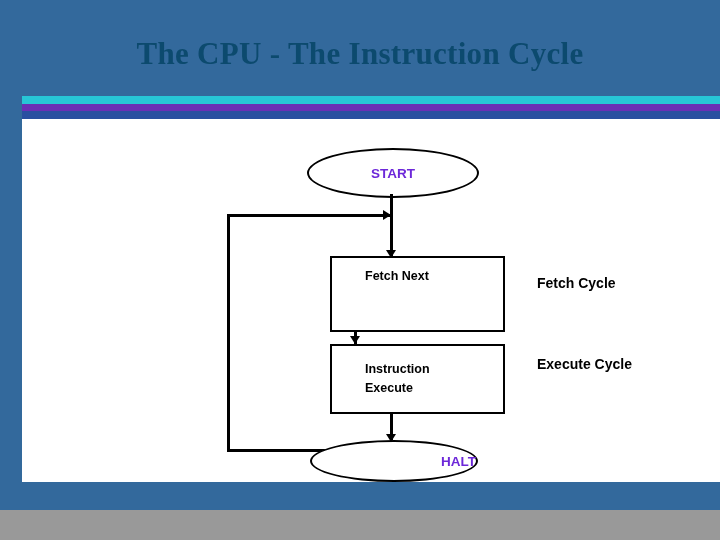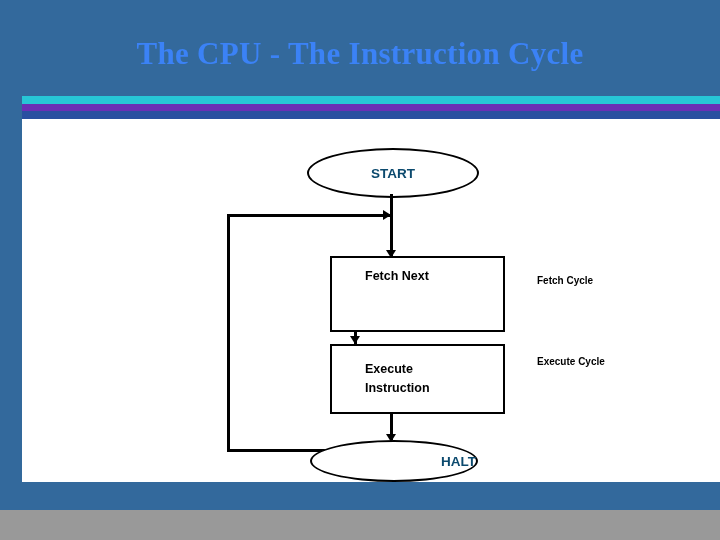--- a/index.html
+++ b/index.html
@@ -37,21 +37,21 @@
     width: 698px;
     height: 96px;
     background: #33699c;
   }
   .title {
     position: absolute;
     left: 22px;
     top: 36px;
     width: 676px;
     text-align: center;
-    color: #3b82f6;
+    color: #0c4a6e;
     font-family: "Liberation Serif", serif;
     font-size: 31px;
     font-weight: bold;
     letter-spacing: 0.3px;
     white-space: nowrap;
   }
   
   .stripe-cyan {
     position: absolute;
     left: 22px;
@@ -110,41 +110,41 @@
     height: 540px;
   }
   .ellipse {
     position: absolute;
     border: 2px solid #000000;
     border-radius: 50%;
     background: #ffffff;
     display: flex;
     align-items: center;
     justify-content: center;
-    color: #0c4a6e;
+    color: #6d28d9;
     font-size: 13.5px;
     font-weight: bold;
     font-family: "Liberation Sans", sans-serif;
   }
   .box {
     position: absolute;
     border: 2px solid #000000;
     background: #ffffff;
     box-sizing: border-box;
     color: #000000;
     font-size: 12.5px;
     font-weight: bold;
     font-family: "Liberation Sans", sans-serif;
     padding: 9px 0 0 33px;
     line-height: 19px;
   }
   .side-label {
     position: absolute;
     color: #000000;
-    font-size: 10px;
+    font-size: 14px;
     font-weight: bold;
     font-family: "Liberation Sans", sans-serif;
     white-space: nowrap;
   }
   .conn {
     position: absolute;
     background: #000000;
   }
   .arrow-down {
     position: absolute;
@@ -191,22 +191,22 @@
     <div class="conn" style="left:227px; top:449px; width:103px; height:3px;"></div>
 
     <div class="box" style="left:330px; top:256px; width:175px; height:76px;">
       <div>Fetch Next</div>
     </div>
 
     <div class="conn" style="left:354px; top:332px; width:3px; height:12px;"></div>
     <div class="arrow-down" style="left:350px; top:336px;"></div>
 
     <div class="box" style="left:330px; top:344px; width:175px; height:70px; padding-top:14px;">
+      <div>Instruction</div>
       <div>Execute</div>
-      <div>Instruction</div>
     </div>
 
     <div class="conn" style="left:390px; top:414px; width:3px; height:26px;"></div>
     <div class="arrow-down" style="left:386px; top:434px;"></div>
 
     <div class="ellipse" style="left:310px; top:440px; width:164px; height:38px;justify-content:flex-end;">
       <span>HALT</span>
     </div>
 
     <div class="side-label" style="left:537px; top:275px;">Fetch Cycle</div>

